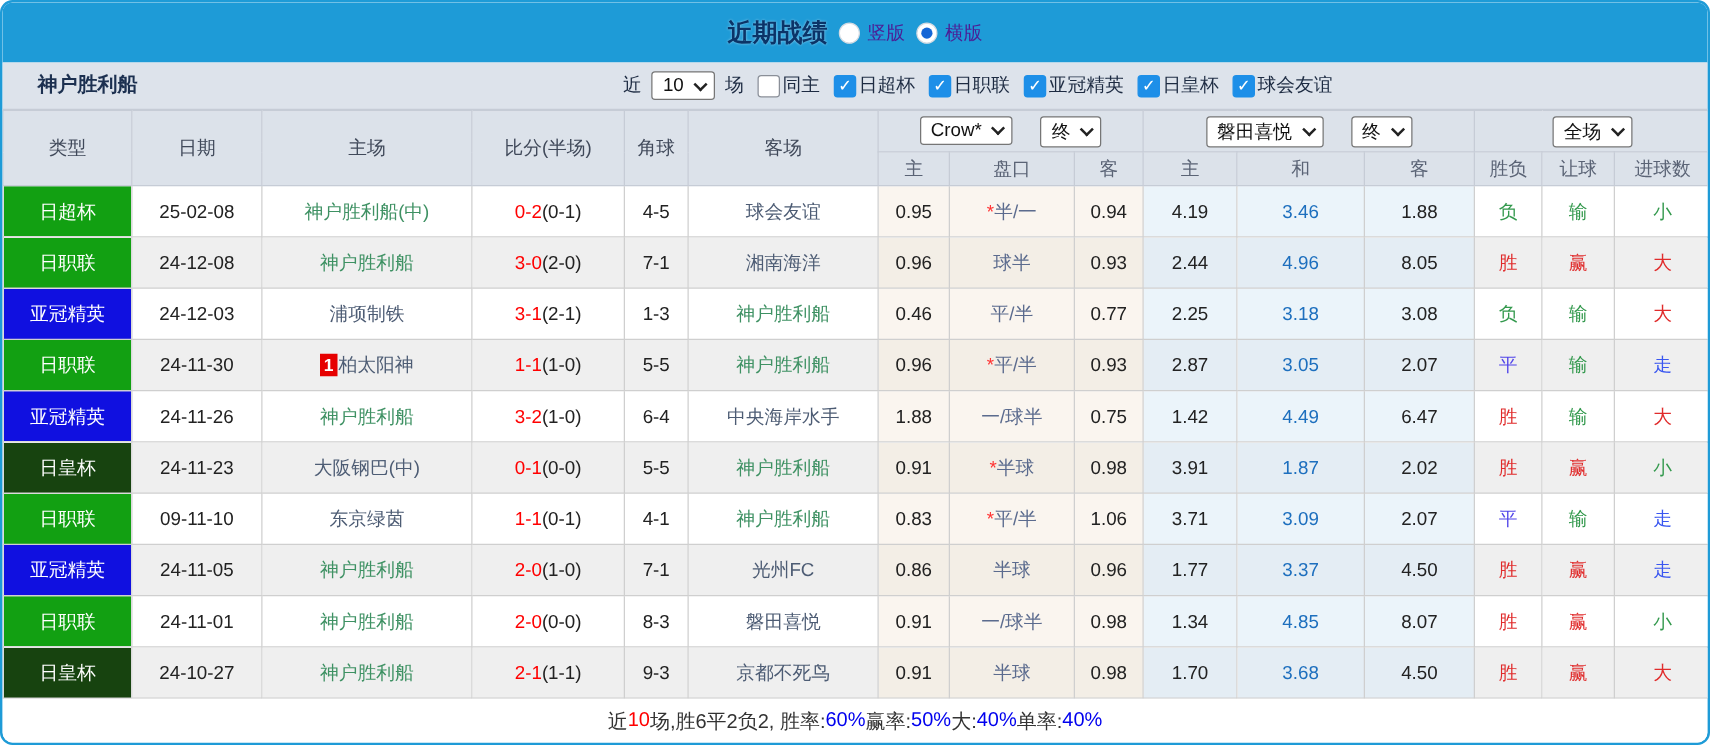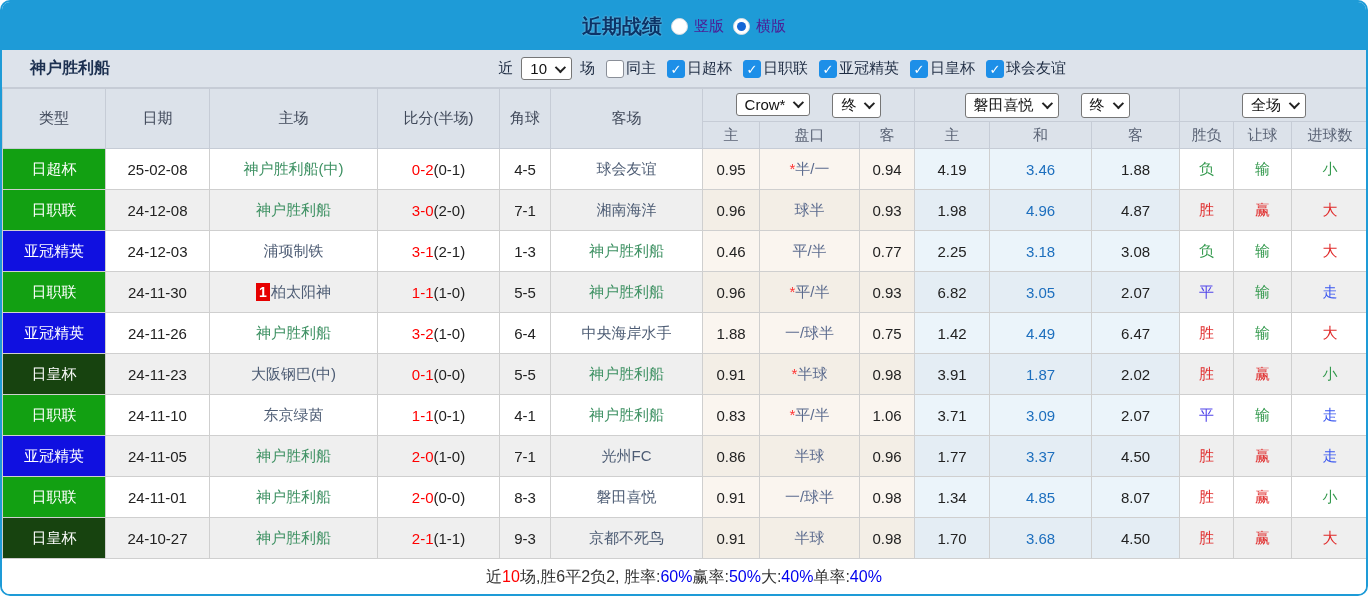--- a/index.html
+++ b/index.html
@@ -207,23 +207,23 @@
         <tr>
     <td class="type-cell t-green">日职联</td>
     <td>24-12-08</td>
     <td class="team-cell"><span class="focus-team">神户胜利船</span></td>
     <td><span class="score-main">3-0</span><span class="score-half">(2-0)</span></td>
     <td>7-1</td>
     <td class="team-cell"><span>湘南海洋</span></td>
     <td class="col-odds">0.96</td>
     <td class="col-odds handicap-cell"><span>球半</span></td>
     <td class="col-odds">0.93</td>
-    <td class="col-avg">1.98</td>
+    <td class="col-avg">2.44</td>
     <td class="col-avg avg-draw">4.96</td>
-    <td class="col-avg">4.87</td>
+    <td class="col-avg">8.05</td>
     <td class="c-red">胜</td>
     <td class="c-red">赢</td>
     <td class="c-red">大</td>
   </tr>
         <tr>
     <td class="type-cell t-blue">亚冠精英</td>
     <td>24-12-03</td>
     <td class="team-cell"><span>浦项制铁</span></td>
     <td><span class="score-main">3-1</span><span class="score-half">(2-1)</span></td>
     <td>1-3</td>
@@ -241,21 +241,21 @@
         <tr>
     <td class="type-cell t-green">日职联</td>
     <td>24-11-30</td>
     <td class="team-cell"><span class="rank-badge">1</span><span>柏太阳神</span></td>
     <td><span class="score-main">1-1</span><span class="score-half">(1-0)</span></td>
     <td>5-5</td>
     <td class="team-cell"><span class="focus-team">神户胜利船</span></td>
     <td class="col-odds">0.96</td>
     <td class="col-odds handicap-cell"><span class="handicap-star">*</span><span>平/半</span></td>
     <td class="col-odds">0.93</td>
-    <td class="col-avg">6.82</td>
+    <td class="col-avg">2.87</td>
     <td class="col-avg avg-draw">3.05</td>
     <td class="col-avg">2.07</td>
     <td class="c-violet">平</td>
     <td class="c-green">输</td>
     <td class="c-blue">走</td>
   </tr>
         <tr>
     <td class="type-cell t-blue">亚冠精英</td>
     <td>24-11-26</td>
     <td class="team-cell"><span class="focus-team">神户胜利船</span></td>
@@ -284,21 +284,21 @@
     <td class="col-odds">0.98</td>
     <td class="col-avg">3.91</td>
     <td class="col-avg avg-draw">1.87</td>
     <td class="col-avg">2.02</td>
     <td class="c-red">胜</td>
     <td class="c-red">赢</td>
     <td class="c-green">小</td>
   </tr>
         <tr>
     <td class="type-cell t-green">日职联</td>
-    <td>24-11-10</td>
+    <td>09-11-10</td>
     <td class="team-cell"><span>东京绿茵</span></td>
     <td><span class="score-main">1-1</span><span class="score-half">(0-1)</span></td>
     <td>4-1</td>
     <td class="team-cell"><span class="focus-team">神户胜利船</span></td>
     <td class="col-odds">0.83</td>
     <td class="col-odds handicap-cell"><span class="handicap-star">*</span><span>平/半</span></td>
     <td class="col-odds">1.06</td>
     <td class="col-avg">3.71</td>
     <td class="col-avg avg-draw">3.09</td>
     <td class="col-avg">2.07</td>

